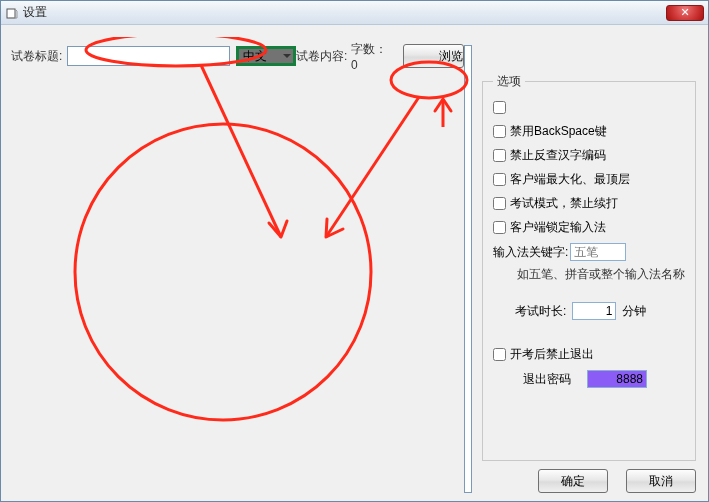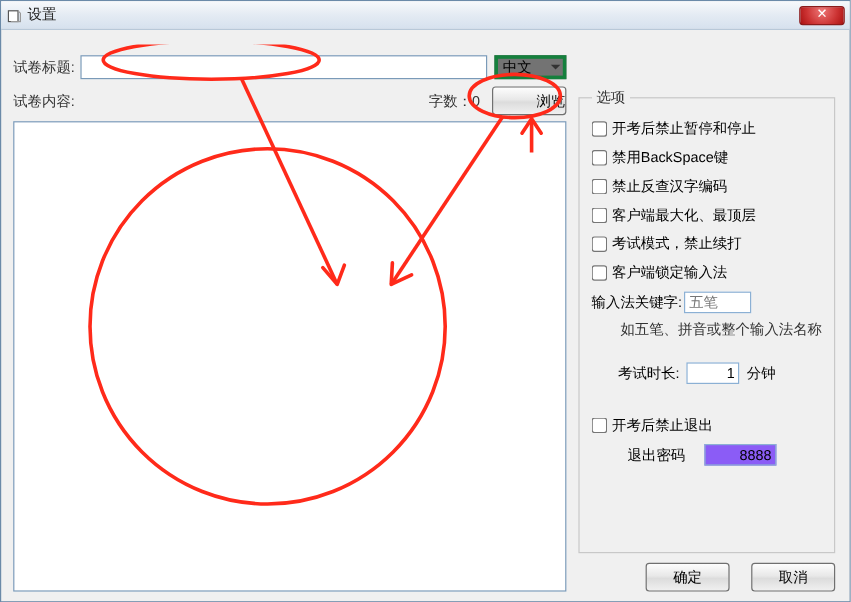--- a/index.html
+++ b/index.html
@@ -55,21 +55,20 @@
   .client {
     flex: 1;
     display: flex;
     padding: 8px 10px 8px 10px;
     gap: 8px;
     position: relative;
   }
   .left-pane {
     flex: 1;
     display: flex;
-    flex-direction: column;
     position: relative;
   }
   .row {
     display: flex;
     align-items: center;
     margin-bottom: 6px;
     height: 22px;
   }
   .label {
     width: 56px;
@@ -264,21 +263,20 @@
       </div>
       <textarea class="content-box" style=""></textarea>
     </div>
 
     <div class="right-pane">
       <fieldset class="options">
         <legend>选项</legend>
 
         <div class="chk-row">
           <input type="checkbox" style="">
-          <span>开考后禁止暂停和停止</span>
         </div>
         <div class="chk-row">
           <input type="checkbox" style="">
           <span>禁用BackSpace键</span>
         </div>
         <div class="chk-row">
           <input type="checkbox" style="">
           <span>禁止反查汉字编码</span>
         </div>
         <div class="chk-row">

